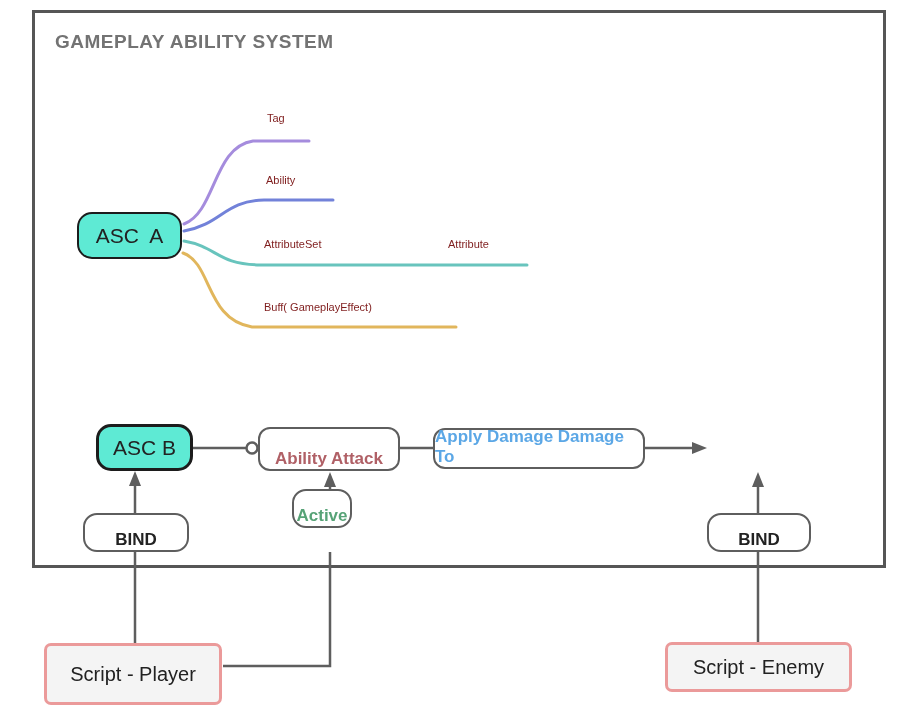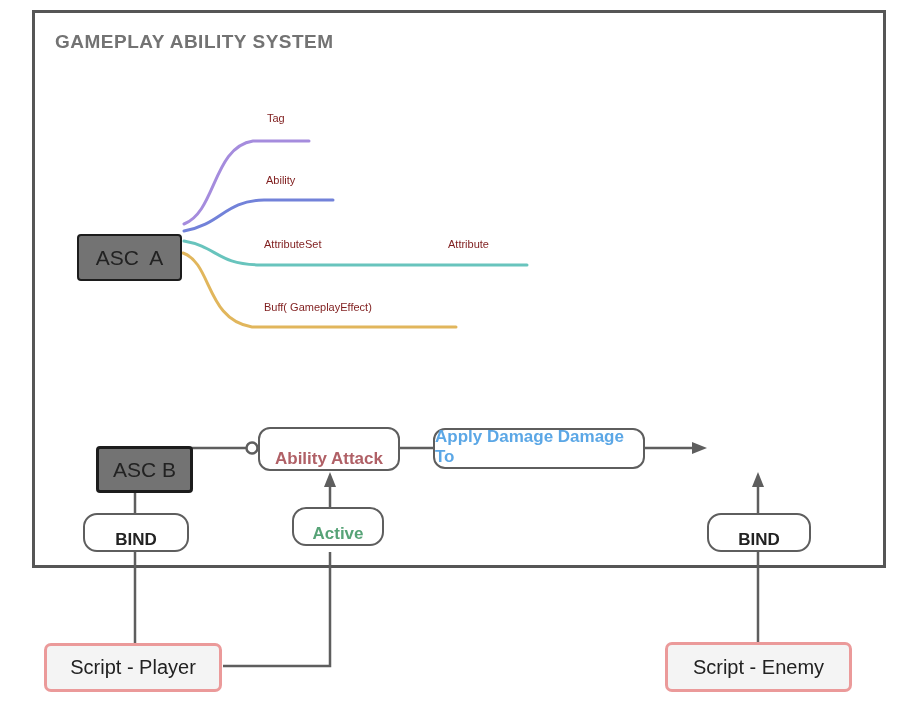--- a/index.html
+++ b/index.html
@@ -15,22 +15,22 @@
   .diagram-title{
     left:55px;top:31px;font-size:19px;font-weight:bold;letter-spacing:.5px;white-space:pre;
   }
   svg.wires{left:0;top:0;width:912px;height:724px;pointer-events:none;}
   .branch{fill:none;stroke-width:3;stroke-linecap:round;}
   .gray-line{fill:none;stroke:#5e5e5e;stroke-width:2.5;}
   .arrow-head{fill:#5e5e5e;stroke:none;}
   .open-circle{fill:#ffffff;stroke:#5e5e5e;stroke-width:2.5;}
   .node{
     display:flex;align-items:center;justify-content:center;
-    background:#737373;border:3px solid #1c1c1c;border-radius:4px;
-    font-size:21px;white-space:pre;box-sizing:border-box;margin-top:22px;
+    background:#5eead4;border:3px solid #1c1c1c;border-radius:15px;
+    font-size:21px;white-space:pre;box-sizing:border-box;
   }
   .pill{
     display:flex;align-items:flex-end;justify-content:center;
     background:#ffffff;border:2.5px solid #5e5e5e;border-radius:12px;
     font-size:17px;font-weight:bold;box-sizing:border-box;
   }
   .pill.small{border-radius:14px;}
   .script-box{
     display:flex;align-items:center;justify-content:center;
     background:#f4f4f4;border:3px solid #eb9a9a;border-radius:7px;
@@ -91,29 +91,29 @@
 
   <div class="abs pill" style="left:433px;top:428px;width:212px;height:41px;">
     <span style="color: rgb(91, 167, 230);">Apply Damage Damage To</span>
   </div>
 
 
   <div class="abs pill small" style="left:83px;top:513px;width:106px;height:39px;">
     <span>BIND</span>
   </div>
 
-  <div class="abs pill small" style="left:292px;top:507px;width:92px;height:39px;">
+  <div class="abs pill small" style="left:292px;top:489px;width:60px;height:39px;">
     <span style="color: rgb(87, 163, 119);">Active</span>
   </div>
 
   <div class="abs pill small" style="left:707px;top:513px;width:104px;height:39px;">
     <span>BIND</span>
   </div>
 
-  <div class="abs script-box" style="left: 44px; top: 643px; width: 178px; height: 49px; border-color: rgb(235, 154, 154);">
+  <div class="abs script-box" style="left: 44px; top: 643px; width: 178px; height: 62px; border-color: rgb(235, 154, 154);">
     <span>Script - Player</span>
   </div>
 
   <div class="abs script-box" style="left: 665px; top: 642px; width: 187px; height: 50px; border-color: rgb(235, 154, 154);">
     <span>Script - Enemy</span>
   </div>
 
 </div>
 
 </body></html>

